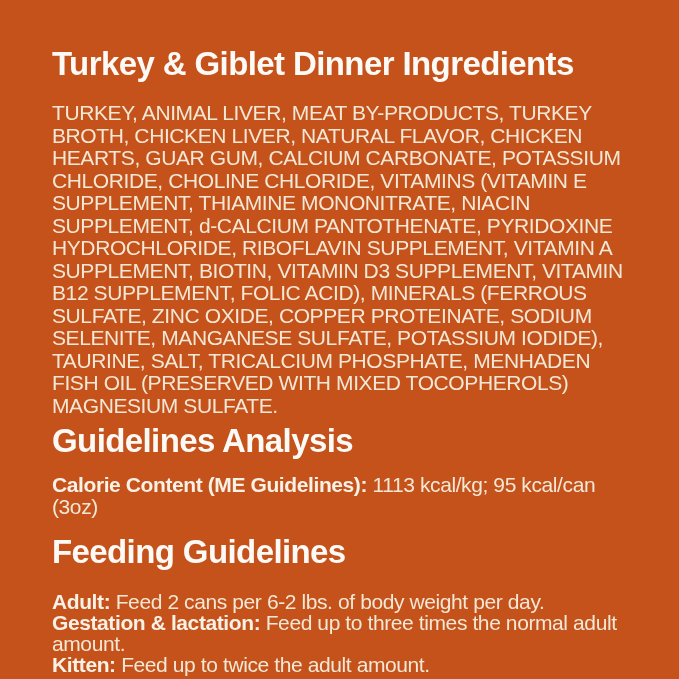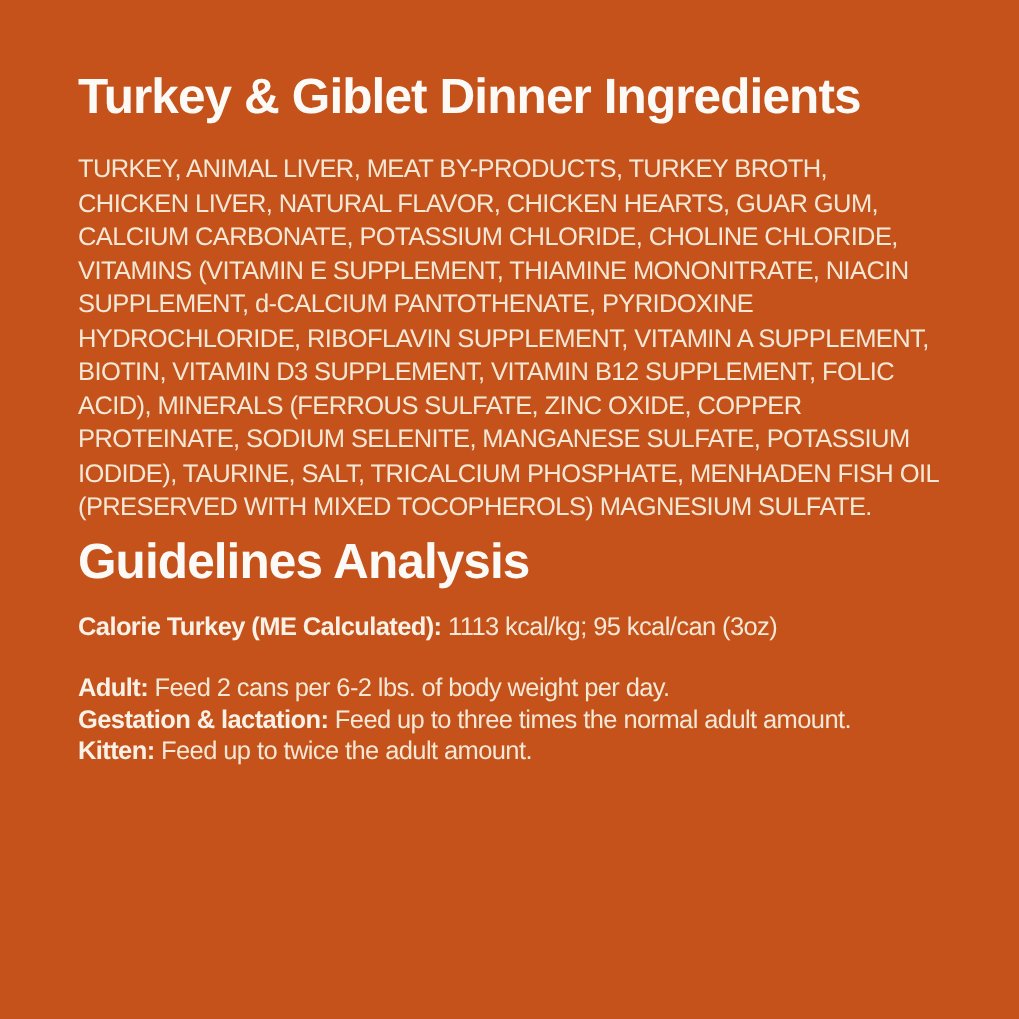--- a/index.html
+++ b/index.html
@@ -20,21 +20,21 @@
   .heading {
     margin: 0;
     font-size: 33px;
     line-height: 40px;
     font-weight: bold;
     letter-spacing: -0.6px;
     color: #FCFAF6;
   }
   .body {
     margin: 0;
-    font-size: 17px;
+    font-size: 21px;
     line-height: 22.5px;
     letter-spacing: -0.4px;
     color: #F3E8D6;
   }
   .upper { text-transform: none; }
   .ingredients-text { margin-top: 18px; }
   .ga-heading { margin-top: 4px; }
   .ga-values { margin-top: 14px; line-height: 22px; }
   .calorie-line { margin-top: 13px; line-height: 22px; }
   .fg-heading { margin-top: 14px; }
@@ -48,24 +48,25 @@
 <div class="label">
 
   <h1 class="heading">Turkey &amp; Giblet Dinner Ingredients</h1>
 
   <p class="body upper ingredients-text">TURKEY, ANIMAL LIVER, MEAT BY-PRODUCTS, TURKEY BROTH, CHICKEN LIVER, NATURAL FLAVOR, CHICKEN HEARTS, GUAR GUM, CALCIUM CARBONATE, POTASSIUM CHLORIDE, CHOLINE CHLORIDE, VITAMINS (VITAMIN E SUPPLEMENT, THIAMINE MONONITRATE, NIACIN SUPPLEMENT, d-CALCIUM PANTOTHENATE, PYRIDOXINE HYDROCHLORIDE, RIBOFLAVIN SUPPLEMENT, VITAMIN A SUPPLEMENT, BIOTIN, VITAMIN D3 SUPPLEMENT, VITAMIN B12 SUPPLEMENT, FOLIC ACID), MINERALS (FERROUS SULFATE, ZINC OXIDE, COPPER PROTEINATE, SODIUM SELENITE, MANGANESE SULFATE, POTASSIUM IODIDE), TAURINE, SALT, TRICALCIUM PHOSPHATE, MENHADEN FISH OIL (PRESERVED WITH MIXED TOCOPHEROLS) MAGNESIUM SULFATE.</p>
 
   <h1 class="heading ga-heading">Guidelines Analysis</h1>
 
 
   <p class="body calorie-line">
-    <span class="bold-label">Calorie Turkey (ME Calculated):</span>
+    <span class="bold-label">Calorie Content (ME Guidelines):</span>
     <span>1113 kcal/kg; 95 kcal/can (3oz)</span>
   </p>
 
+  <h1 class="heading fg-heading">Feeding Guidelines</h1>
 
   <div class="fg-list">
     <p class="body fg-line">
       <span class="bold-label">Adult:</span>
       <span>Feed 2 cans per 6-2 lbs. of body weight per day.</span>
     </p>
     <p class="body fg-line">
       <span class="bold-label">Gestation &amp; lactation:</span>
       <span>Feed up to three times the normal adult amount.</span>
     </p>

